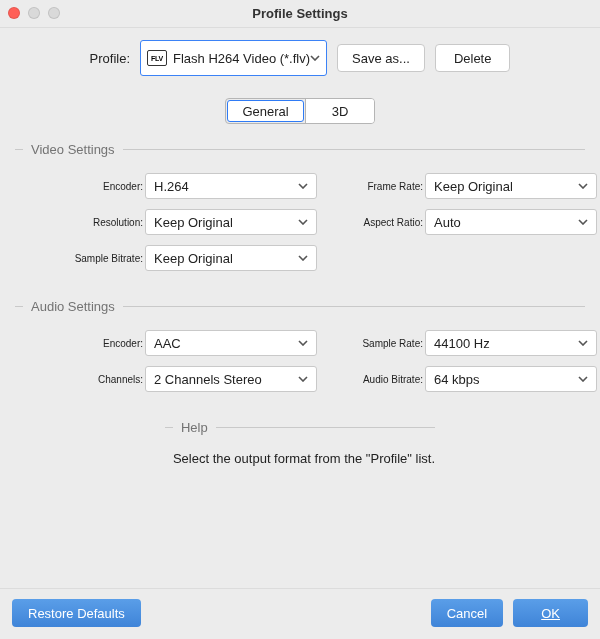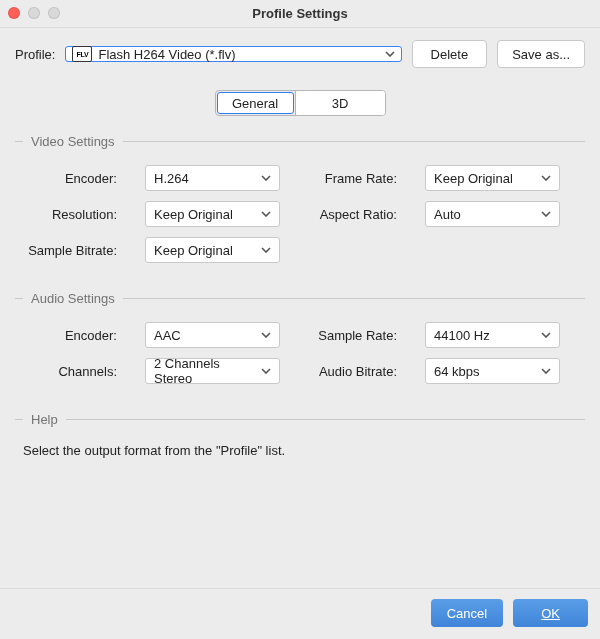--- a/index.html
+++ b/index.html
@@ -44,32 +44,33 @@
     font-size: 13px;
     color: #333;
     font-weight: bold;
   }
 
   .content {
     flex: 1;
     padding: 12px 15px 0 15px;
     display: flex;
     flex-direction: column;
+    align-items: center;
   }
 
   
   .profile-row {
     display: flex;
     align-items: center;
     gap: 10px;
   }
   .profile-label { flex: 0 0 auto; }
   .profile-select {
     flex: 1;
-    height: 16px;
+    height: 36px;
     background: #fff;
     border: 1px solid #3b82f6;
     border-radius: 3px;
     display: flex;
     align-items: center;
     padding: 0 6px;
     position: relative;
   }
   .flv-icon {
     width: 20px; height: 16px;
@@ -113,21 +114,21 @@
     margin-top: 22px;
     margin-bottom: 18px;
   }
   .tabgroup {
     display: flex;
     border-radius: 4px;
     overflow: hidden;
     border: 1px solid #b5b5b5;
   }
   .tab {
-    width: 90px;
+    width: 69px;
     height: 24px;
     display: flex;
     align-items: center;
     justify-content: center;
     font-size: 13px;
     background: #fff;
     cursor: pointer;
   }
   .tab.active {
     border: 1px solid #2f7bf5;
@@ -156,28 +157,28 @@
 
   .rows {
     display: grid;
     grid-template-columns: 130px 160px 120px 160px;
     column-gap: 0;
     row-gap: 10px;
     align-items: center;
   }
   .rows > .fl {
     text-align: right;
-    padding-right: 28px;
+    padding-right: 2px;
     white-space: nowrap;
-    font-size: 13px;
+    font-size: 10px;
   }
 
   .dd {
     height: 26px;
-    width: 135px;
+    width: 172px;
     background: #fff;
     border: 1px solid #c9c9c9;
     border-radius: 3px;
     display: flex;
     align-items: center;
     padding: 0 8px;
     font-size: 13px;
     cursor: pointer;
     justify-content: space-between;
   }
@@ -237,22 +238,22 @@
     <div class="profile-label">Profile:</div>
     <div class="profile-select">
       <div class="flv-icon">FLV</div>
       <div class="profile-text">Flash H264 Video (*.flv)</div>
       <span class="chevron">
         <svg width="10" height="6">
             <path class="chev-path" d="M1 1 L5 5 L9 1"></path>
           </svg>
       </span>
     </div>
+    <button class="btn">Save as...</button>
     <button class="btn del">Delete</button>
-    <button class="btn">Save as...</button>
   </div>
 
   <div class="tabs">
     <div class="tabgroup">
       <div class="tab active">General</div>
       <div class="tab">3D</div>
     </div>
   </div>
 
   <div class="group">
@@ -366,16 +367,17 @@
       <div class="line-l"></div>
       <div class="group-title">Help</div>
       <div class="line-r"></div>
     </div>
     <div class="help-text">Select the output format from the "Profile" list.</div>
   </div>
 
 </div>
 
 <div class="bottom">
+  <button class="pbtn restore">Restore Defaults</button>
   <div class="spacer"></div>
   <button class="pbtn">Cancel</button>
   <button class="pbtn ok">OK</button>
 </div>
 
 </body></html>

